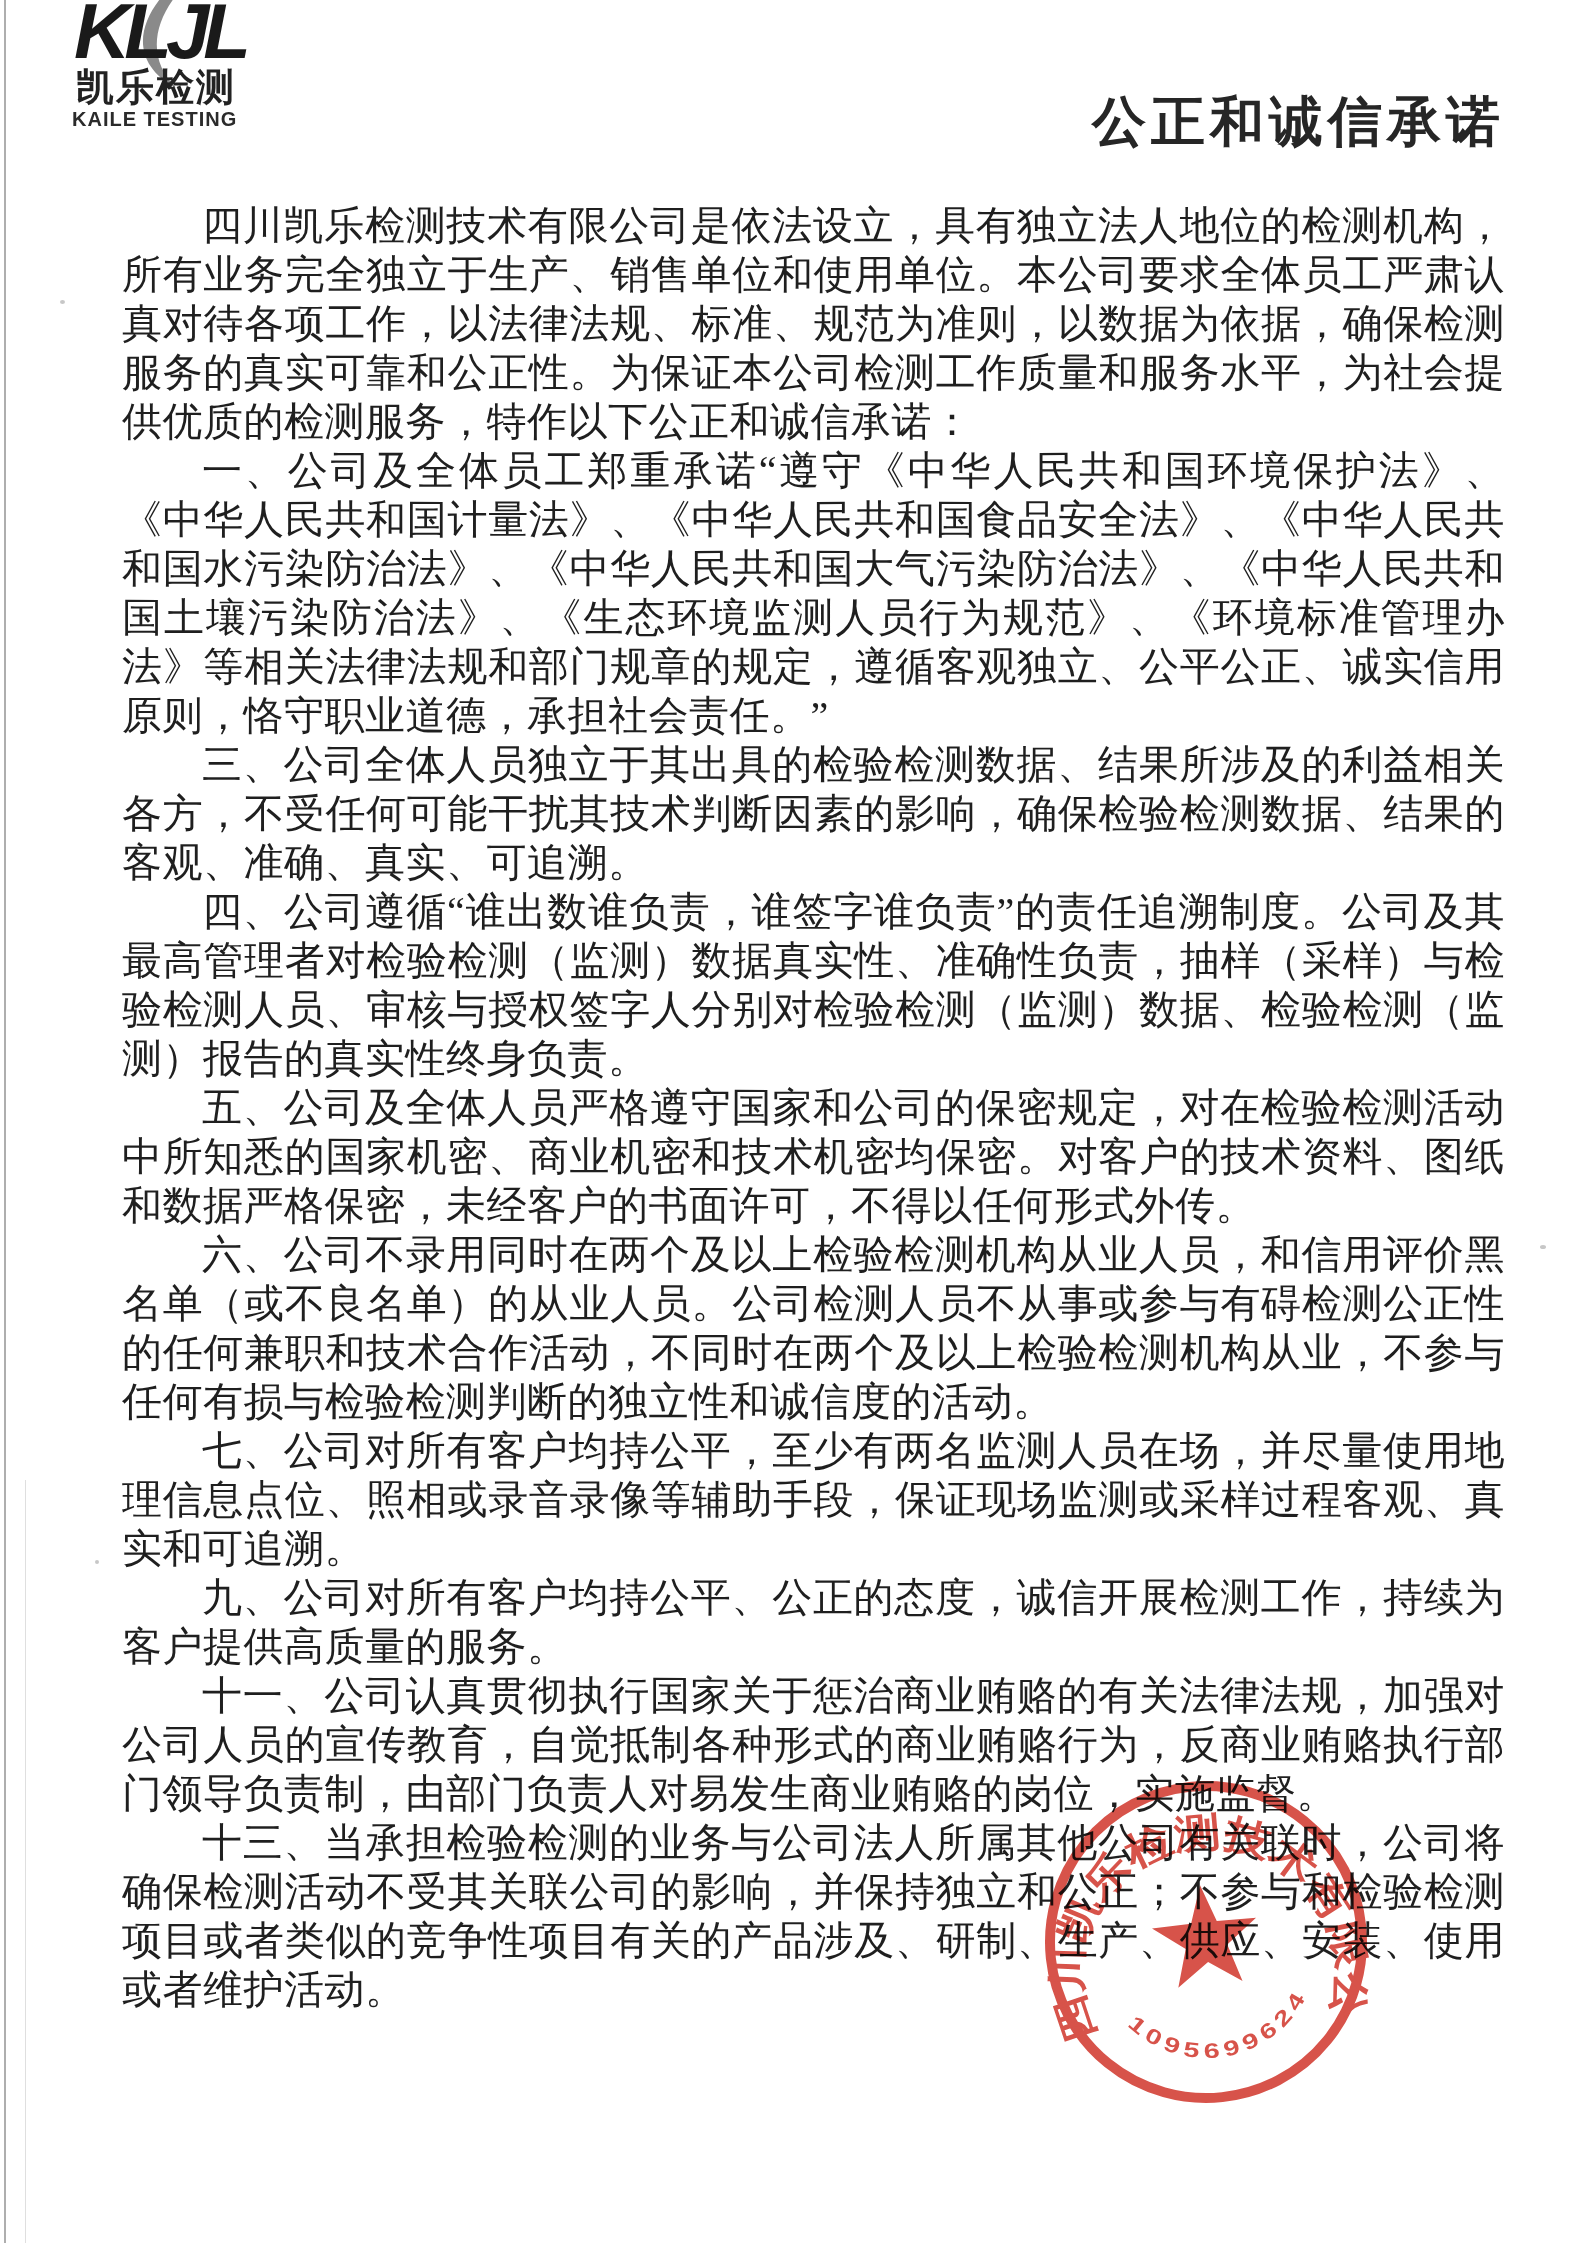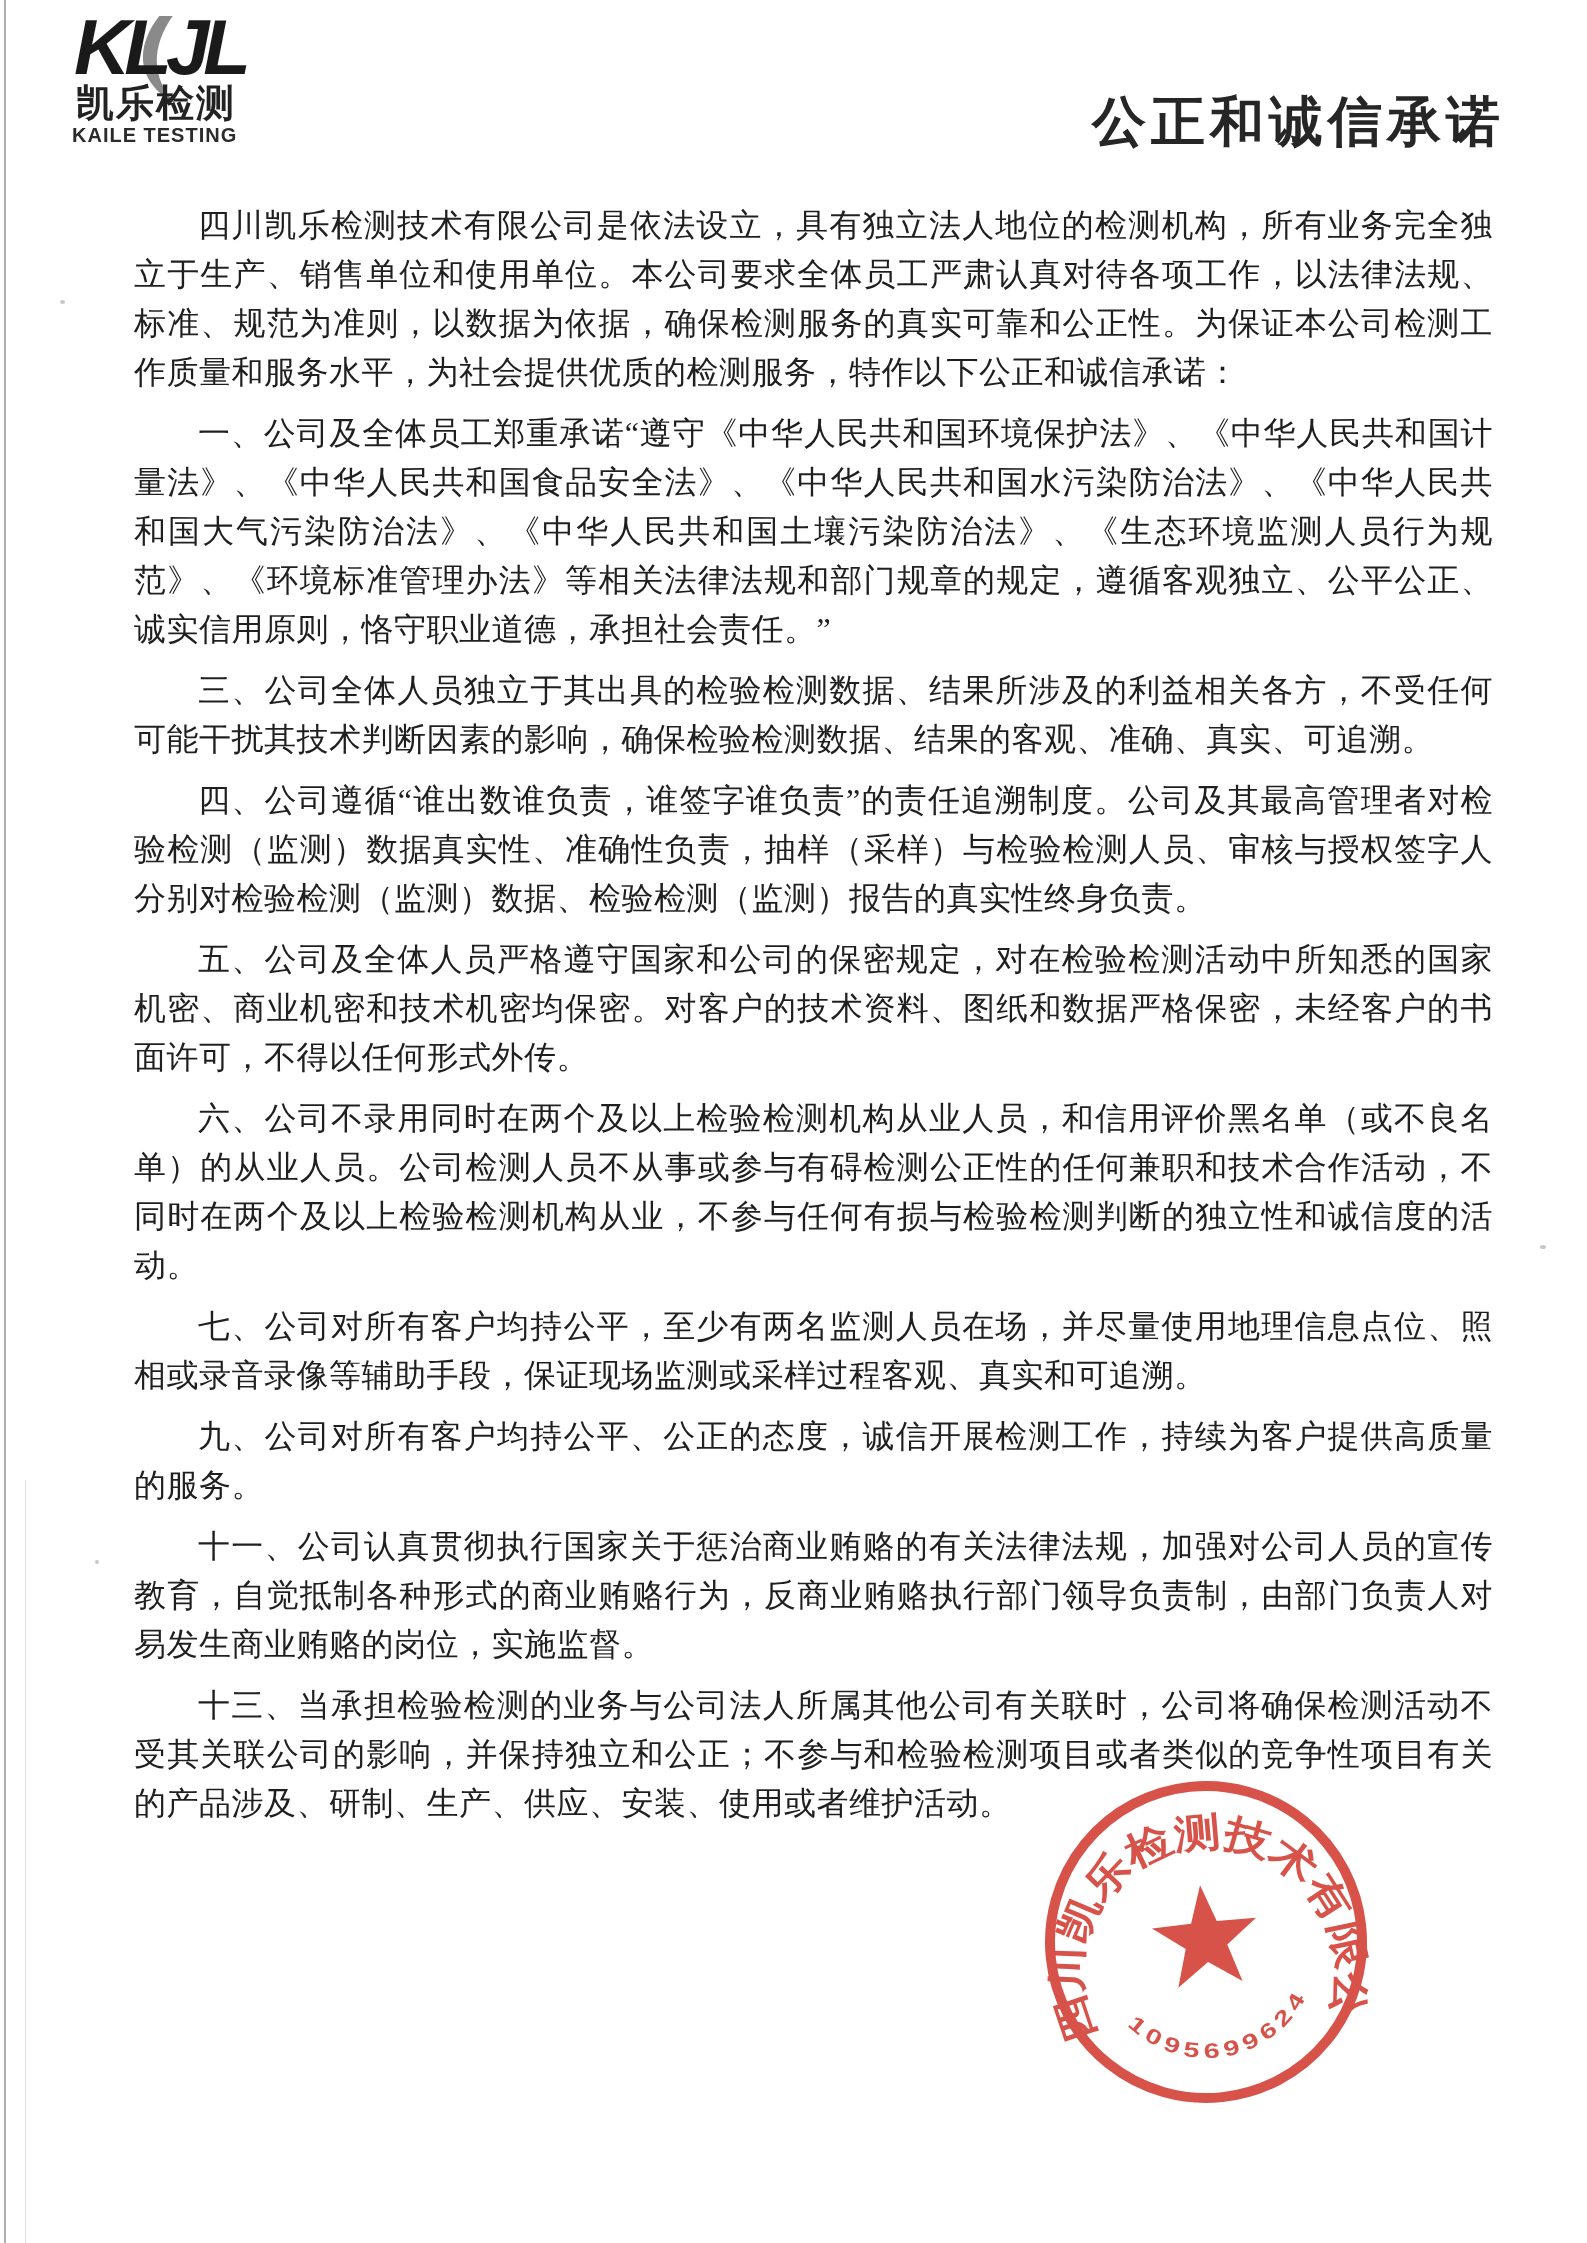--- a/index.html
+++ b/index.html
@@ -14,35 +14,35 @@
   
   .scan-edge-left{
     position:absolute;left:4px;top:0;width:2px;height:2243px;
     background:#9a9a9a;opacity:.8;
   }
   .scan-edge-left2{
     position:absolute;left:25px;top:1480px;width:1px;height:763px;
     background:#c9c9c9;opacity:.6;
   }
   
-  .logo{position:absolute;left:58px;top:16px;width:200px;height:132px;}
+  .logo{position:absolute;left:58px;top:0;width:200px;height:132px;}
   
   .content{
     position:absolute;left:122px;top:86px;width:1383px;
   }
   .doc-title{
     text-align:right;
     font-size:54px;font-weight:bold;
     letter-spacing:5px;
     margin:0 0 42px 58px;
     color:#262626;
   }
   .para{
-    margin:12px;
-    font-size:32px;
+    margin:0;
+    font-size:40px;
     line-height:49px;
     text-align:justify;
     text-justify:inter-ideograph;
     text-indent:2em;
     letter-spacing:0.5px;
     color:#1f1f1f;
   }
   
   .seal{
     position:absolute;left:1036px;top:1772px;width:340px;height:340px;

